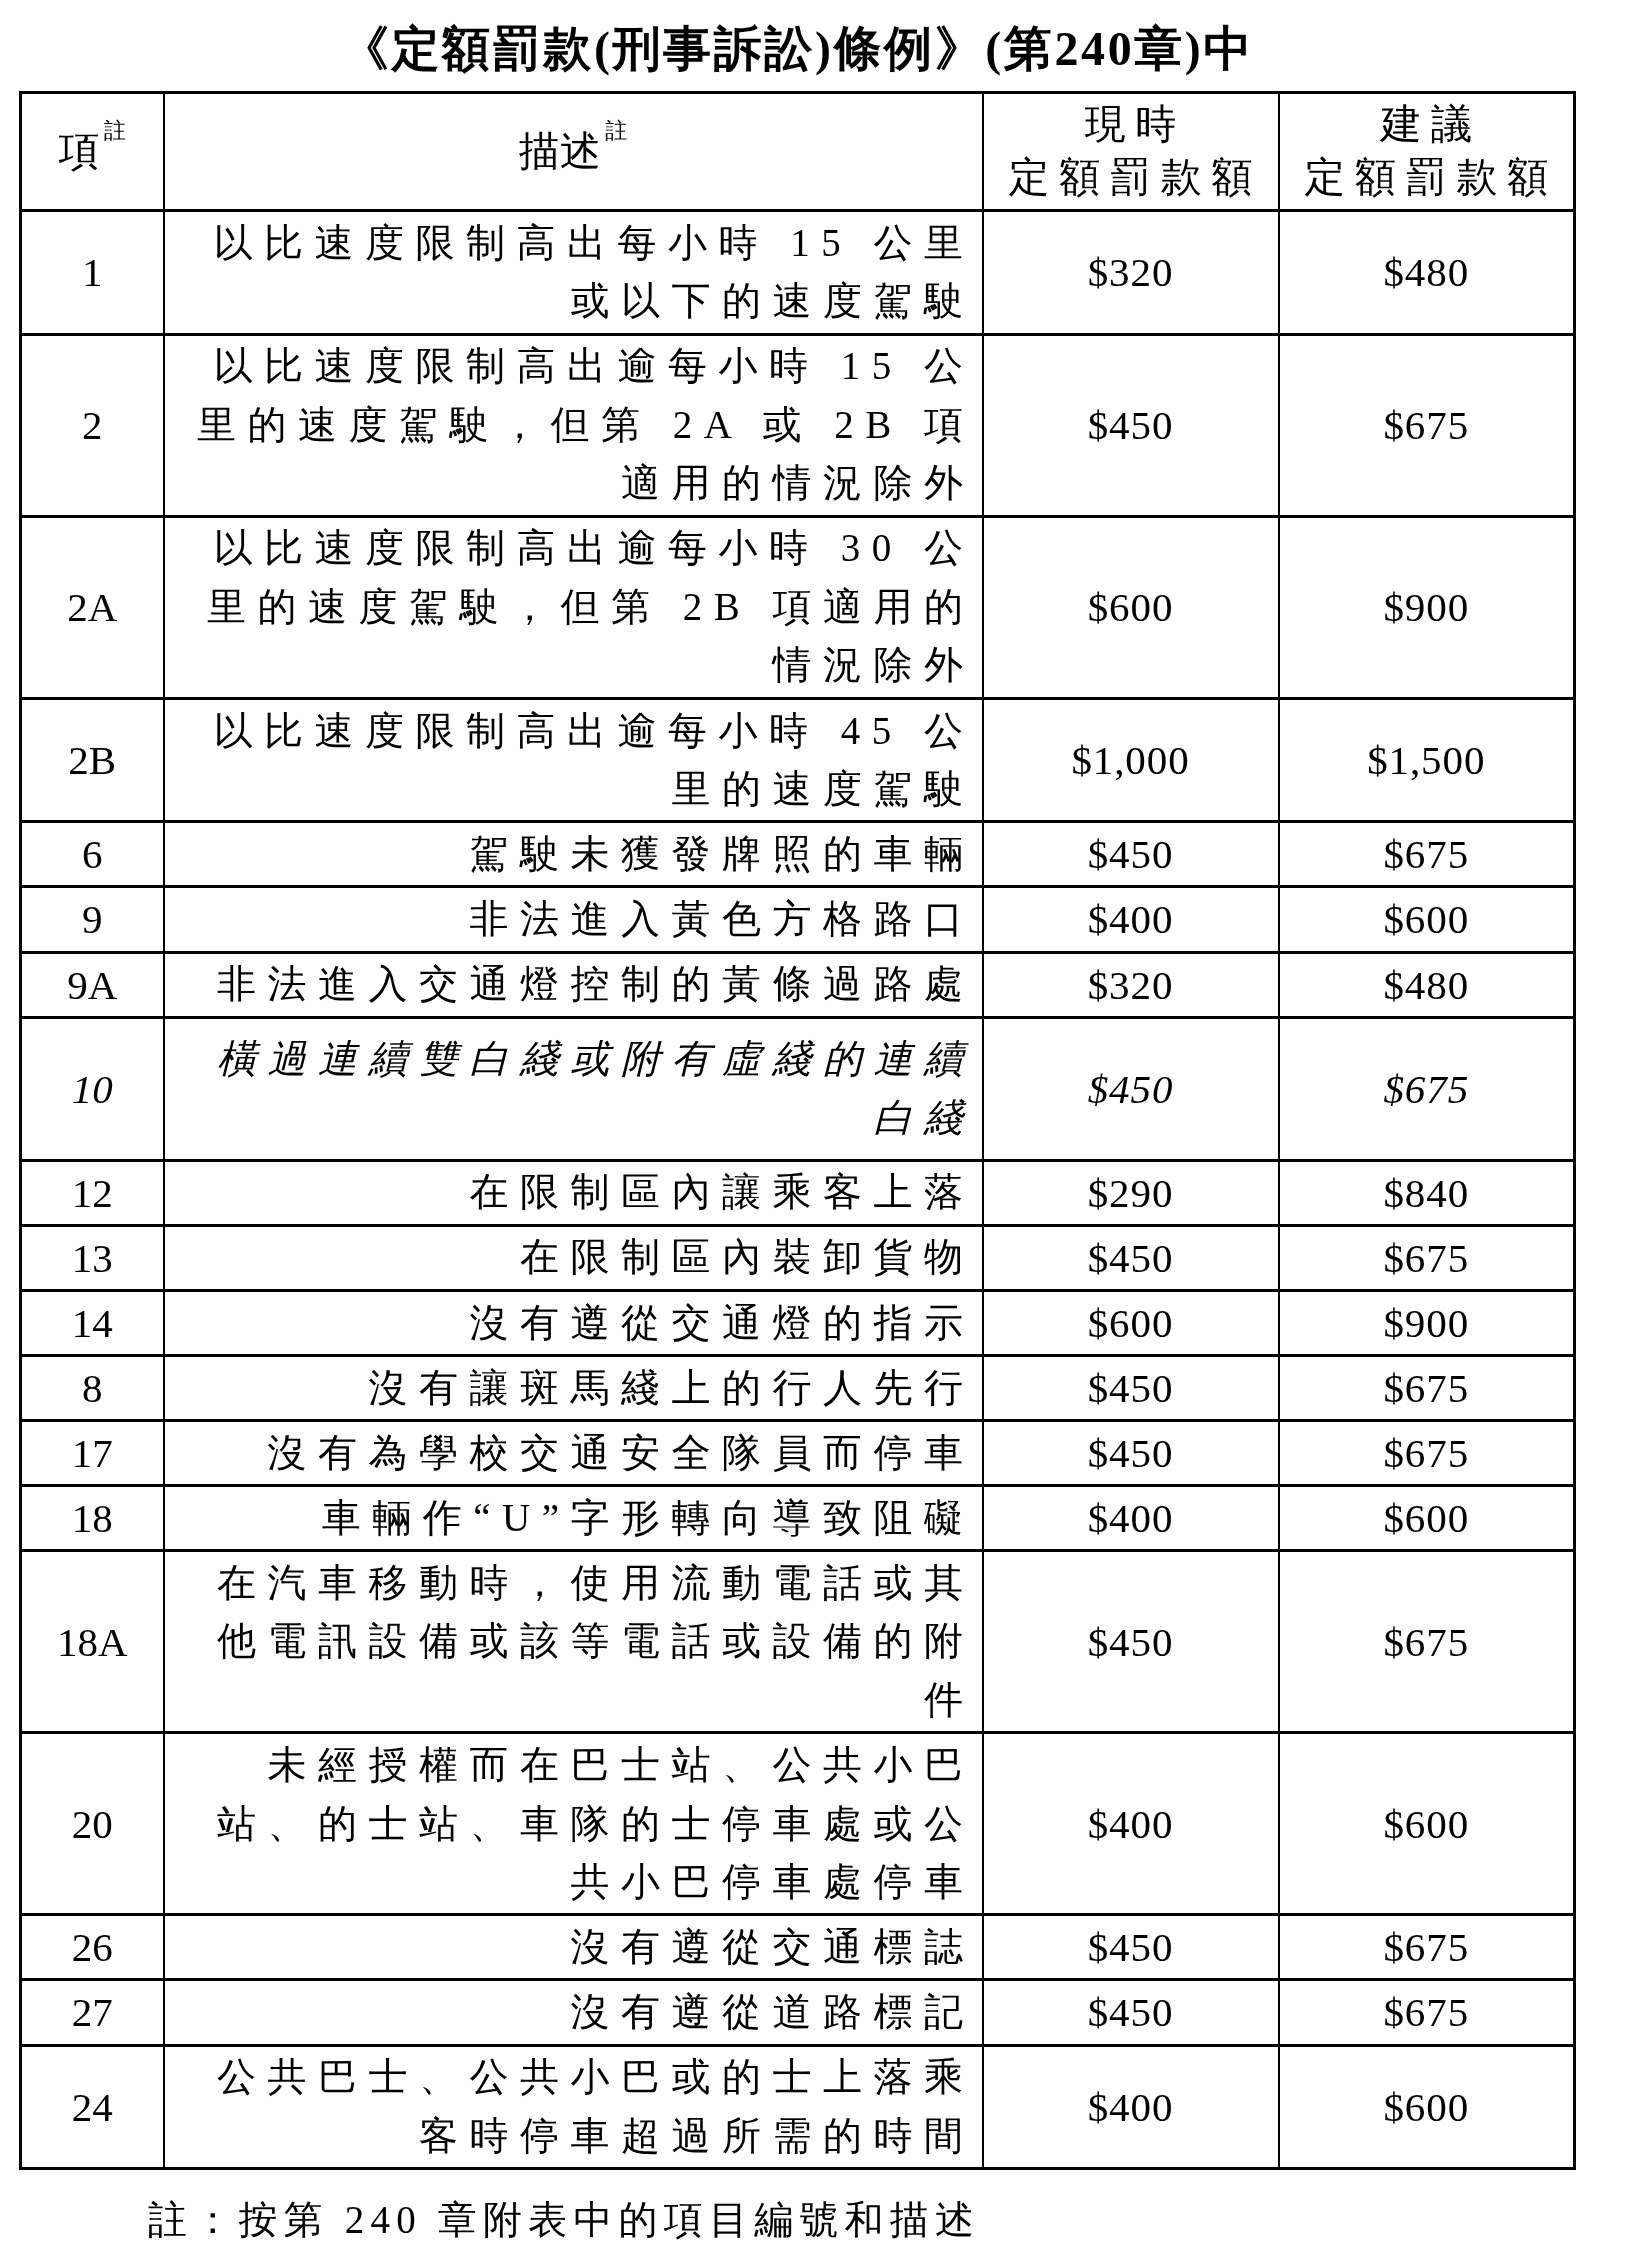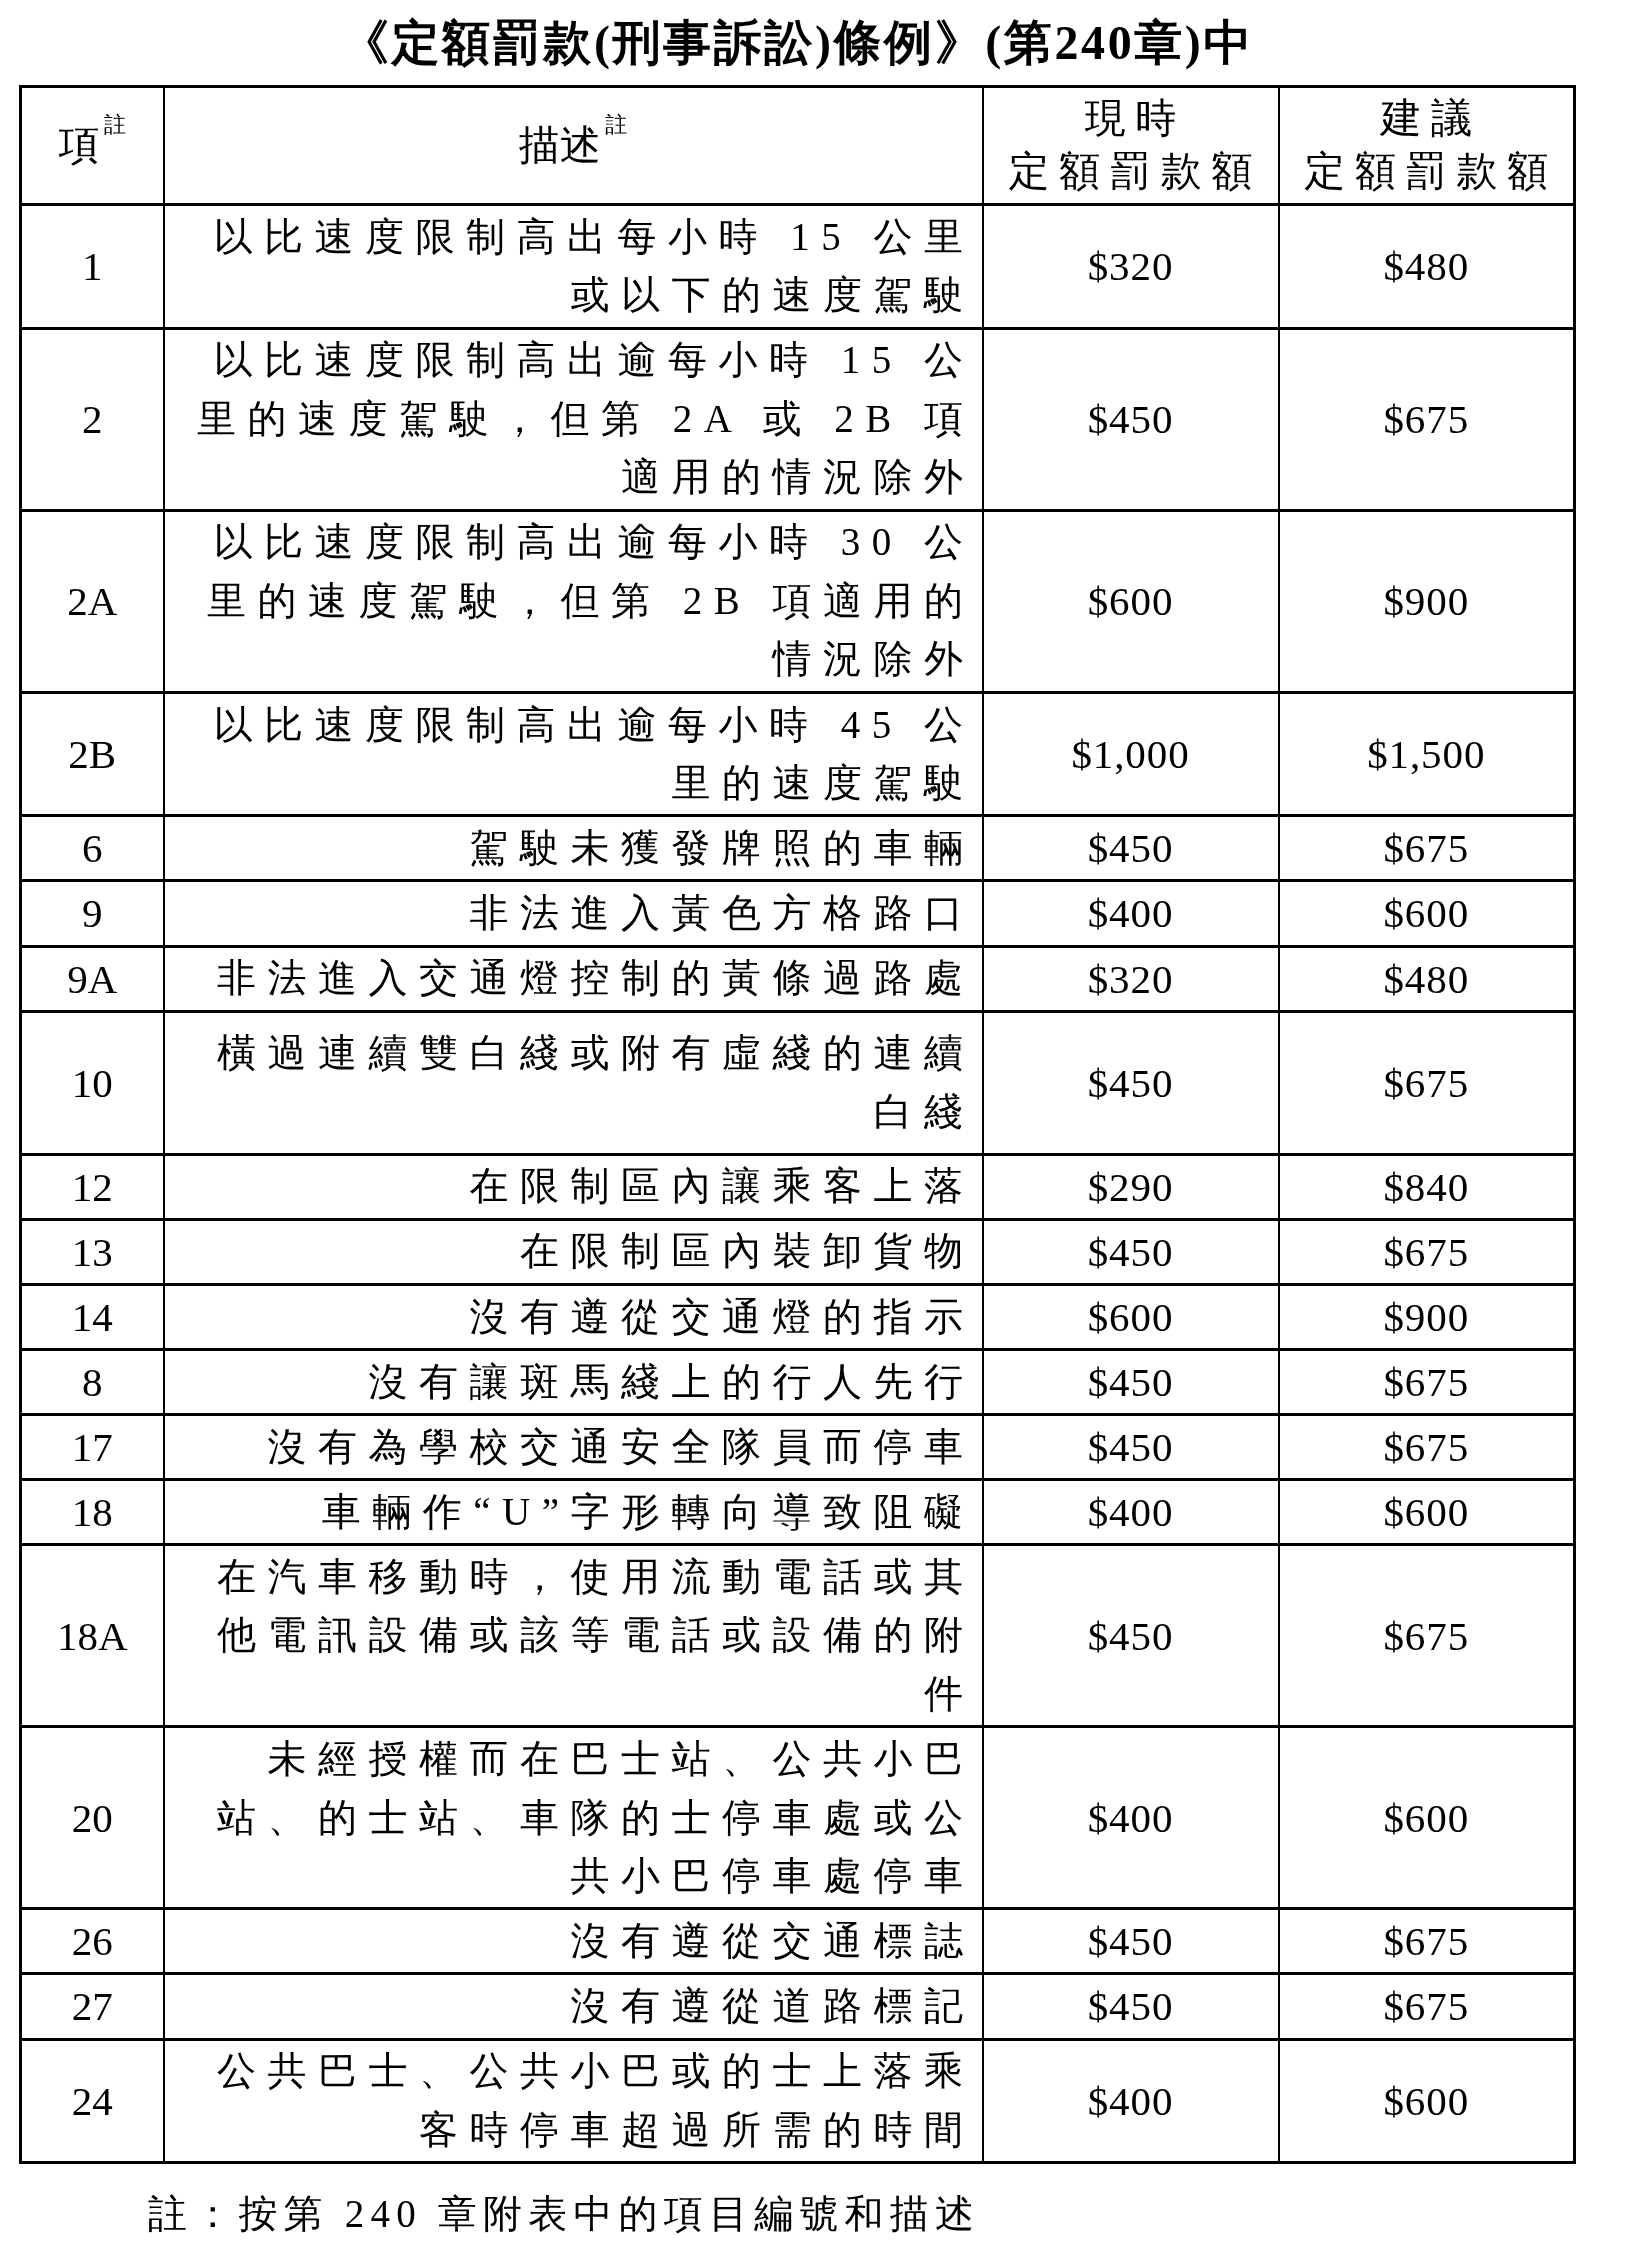--- a/index.html
+++ b/index.html
@@ -7,21 +7,21 @@
     padding: 0;
     background: #ffffff;
     color: #000000;
     font-family: "Liberation Serif", "DejaVu Serif", serif;
   }
   .page {
     position: relative;
     width: 1595px;
     height: 2258px;
     box-sizing: border-box;
-    padding-top: 14px;
+    padding-top: 20px;
     background: #ffffff;
     overflow: hidden;
   }
   .title {
     margin: 0 0 12.4px 0;
     text-align: center;
     font-weight: bold;
     font-size: 48px;
     line-height: 1.22;
   }
@@ -59,21 +59,21 @@
   sup.note {
     font-size: 22px;
     letter-spacing: 0;
     position: relative;
     top: -12.4px;
     margin-left: 4.4px;
   }
 
   tr.lines-1  { height: 63px; }
   tr.lines-2  { height: 118px; }
-  tr.lines-2t { height: 143px; }
+  tr.lines-2t { height: 143px; font-style: italic; }
   tr.lines-3  { height: 177px; }
 
   td.item {
     text-align: center;
     font-size: 41px;
   }
   td.desc {
     font-size: 39px;
     letter-spacing: 11.5px;
     line-height: 1.5;

